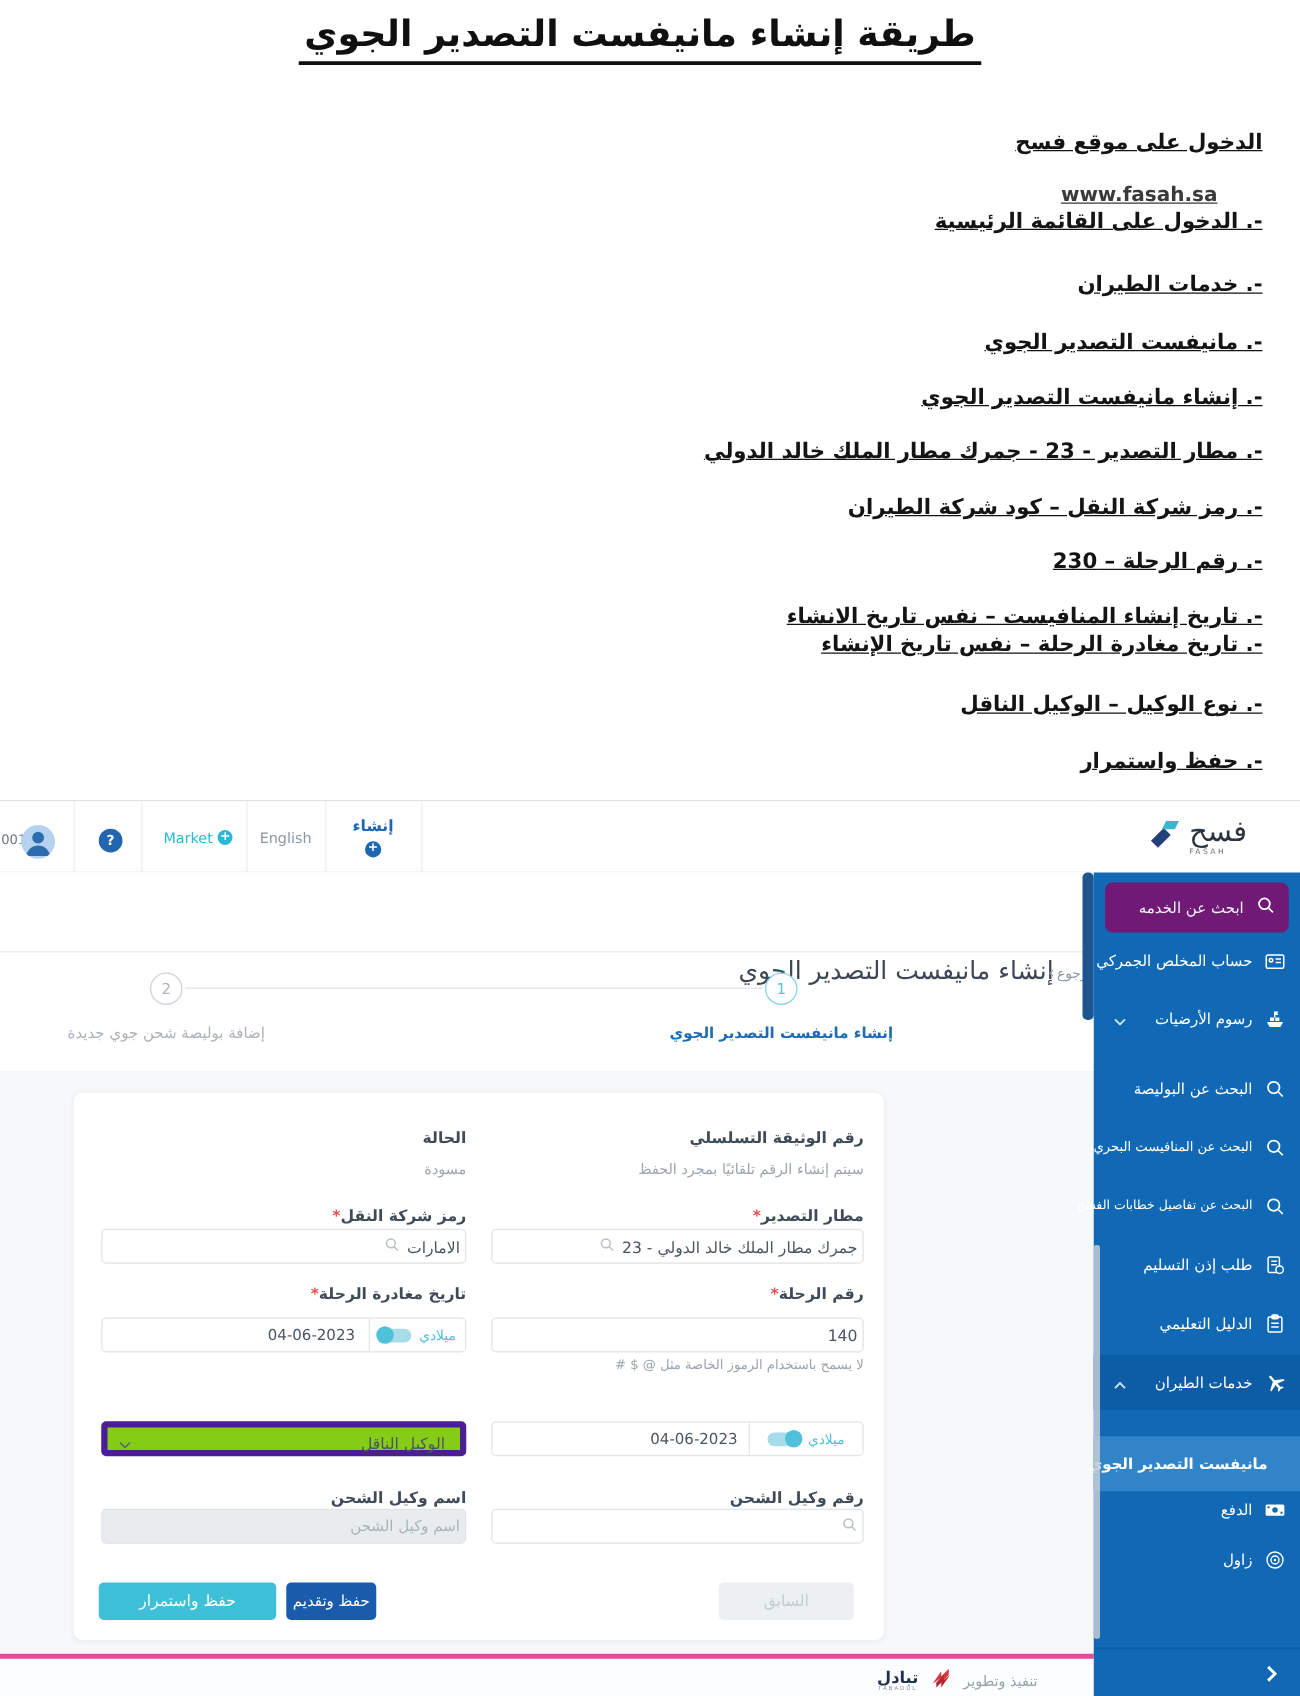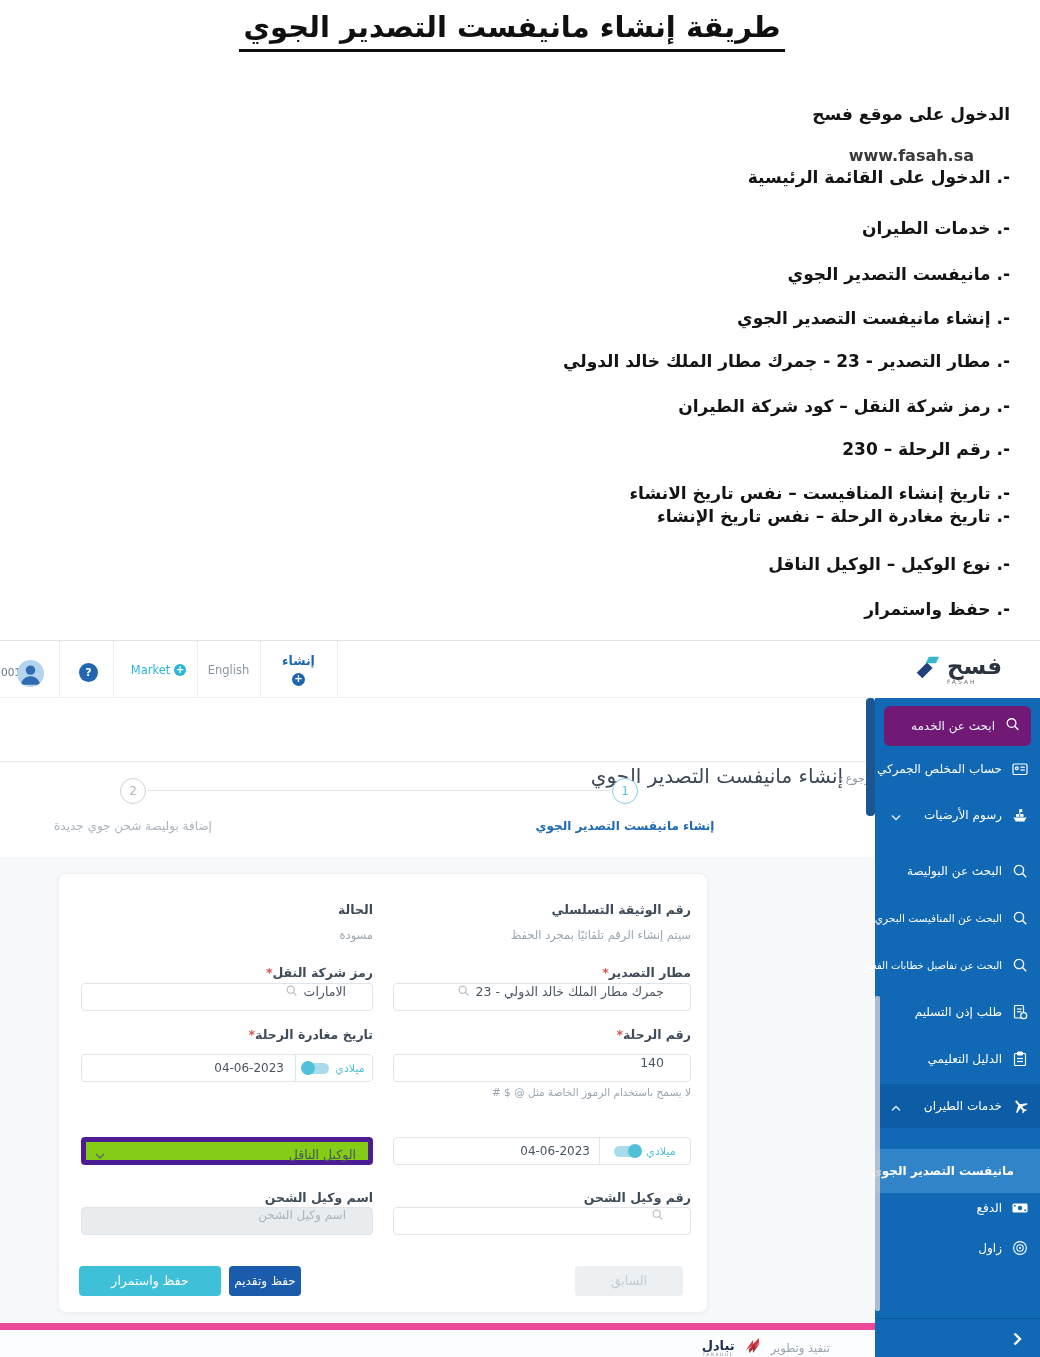--- a/index.html
+++ b/index.html
@@ -5,21 +5,21 @@
   * { margin:0; padding:0; box-sizing:border-box; }
   body { background:#fff; }
   .canvas { position:relative; width:1040px; height:1357px; background:#fff; overflow:hidden;
             font-family:"DejaVu Sans", sans-serif; }
 
   
   .doc-title { position:absolute; top:10px; left:0; right:16px; text-align:center; }
   .doc-title span { display:inline-block; direction:rtl; font-size:29px; font-weight:bold; color:#101010;
                     border-bottom:3px solid #101010; padding:0 4px 5px 4px; }
   .doc-line { position:absolute; right:30px; direction:rtl; font-weight:bold; color:#141414;
-              font-size:17px; white-space:nowrap; }
+              font-size:17px; white-space:nowrap;text-decoration:underline; }
   .doc-intro { top:104px; }
   .doc-url { top:146px; right:66px; direction:ltr; font-size:16px; color:#3a3a3a; }
   .ds0 { top:167px; } .ds1 { top:218px; } .ds2 { top:264px; } .ds3 { top:308px; }
   .ds4 { top:351px; } .ds5 { top:396px; } .ds6 { top:439px; } .ds7 { top:483px; }
   .ds8 { top:506px; } .ds9 { top:554px; } .ds10 { top:599px; }
 
   
   #app { position:absolute; top:640px; left:0; width:1040px; height:717px; background:#fff;
          border-top:1px solid #dfe2e4; color:#3f4b59; }
 
@@ -44,21 +44,21 @@
   .english-btn { position:absolute; left:197px; top:0; width:63px; height:57px; display:flex;
                  align-items:center; justify-content:center; color:#8b98a2; font-size:11.5px; }
   .create-btn { position:absolute; left:260px; top:0; width:77px; height:57px; display:flex;
                 align-items:center; justify-content:center; gap:5px;flex-direction:column; }
   .create-btn .lbl { color:#1e66b0; font-size:12.5px; font-weight:bold; direction:rtl; }
 
   
   .logo-block { position:absolute; left:875px; top:0; width:165px; height:57px; background:#fff;
                 display:flex; align-items:center; justify-content:center; gap:6px; }
   .logo-text { display:flex; flex-direction:column; align-items:flex-start; }
-  .logo-ar { font-size:23px; color:#2b3340; direction:rtl; line-height:24px;font-weight:bold; }
+  .logo-ar { font-size:23px; color:#2b3340; direction:rtl; line-height:24px; }
   .logo-en { font-size:6px; letter-spacing:2px; color:#6a737c; }
 
   
   .titlebar { position:absolute; top:57px; left:0; width:875px; height:63px; background:#fff; }
   .page-title { position:absolute; top:66px; right:32px; direction:rtl; font-size:20px;
                 font-weight:500; color:#3d4856; }
   .back-link { position:absolute; top:74px; right:5px; display:flex; align-items:center; gap:2px;
                color:#8a98a3; font-size:11px; }
   .back-link .chv { font-size:13px; line-height:11px; }
   .hdiv { position:absolute; left:0; width:875px; height:1px; background:#e7eaec; }
@@ -79,22 +79,22 @@
   .main-gray { position:absolute; top:216px; left:0; width:875px; height:466px; background:#f7f8f9; }
   .card { position:absolute; top:232px; left:58px; width:650px; height:440px; background:#fff;
           border:1px solid #eff1f3; border-radius:8px; box-shadow:0 1px 4px rgba(40,50,60,0.05); }
   .f-label { position:absolute; direction:rtl; font-size:12.5px; font-weight:600; color:#3f4b59;
              text-align:right; }
   .col-r { left:334px; width:298px; }
   .col-l { left:22px; width:292px; }
   .req { color:#e05252; margin-left:2px; }
   .f-helper { position:absolute; direction:rtl; font-size:11.5px; color:#9aa5b0; text-align:right; }
   .f-input { position:absolute; height:28px; background:#fff; border:1px solid #e0e4e8;
-             border-radius:4px; display:flex; align-items:flex-start; justify-content:flex-end;
-             padding:0 26px; gap:6px; font-size:12.5px; color:#4a5562; }
+             border-radius:4px; display:flex; align-items:center; justify-content:flex-end;
+             padding:0 4px; gap:6px; font-size:12.5px; color:#4a5562; }
   .f-input .val-rtl { direction:rtl; }
   .f-input .val-ltr { direction:ltr; }
   .date-box { position:absolute; height:28px; border:1px solid #e0e4e8; border-radius:4px; background:#fff; }
   .date-val { position:absolute; top:0; height:26px; line-height:26px; font-size:12px; color:#4a5562; }
   .tog-seg { position:absolute; right:0; top:0; height:26px; border-left:1px solid #e3e7ea;
              display:flex; align-items:center; justify-content:center; gap:6px; }
   .tog-lbl { color:#4fc1d9; font-size:11px; direction:rtl; }
   .pill { position:relative; width:26px; height:11px; border-radius:6px; background:#a9dcea; }
   .knob { position:absolute; top:-2px; width:14px; height:14px; border-radius:50%; background:#4fc1d9; }
   .knob-l { left:-2px; } .knob-r { right:-2px; }
@@ -112,21 +112,21 @@
   .r5l { top:316px; } .r5i { top:333px; }
   .btn { position:absolute; top:392px; height:30px; border:none; border-radius:4px; font-size:12.5px;
          text-align:center; line-height:30px; direction:rtl;
          font-family:"DejaVu Sans", sans-serif; }
   .btn-prev { left:516px; width:108px; background:#edf0f3; color:#c3ccd3; }
   .btn-submit { left:170px; width:72px; background:#1a5cab; color:#fff; font-size:12px; }
   .btn-continue { left:20px; width:142px; background:#3fc0d9; color:#fff; }
 
   
   .footer { position:absolute; top:682px; left:0; width:875px; height:35px; background:#fcfdfe;
-            border-top:7px solid #ec4899; }
+            border-top:4px solid #ec4899; }
   .footer-inner { position:absolute; right:45px; top:0; height:35px; display:flex; align-items:center;
                   gap:8px; }
   .dev-label { color:#97a1ab; font-size:11.5px; direction:rtl; }
   .tb-brand { display:flex; flex-direction:column; align-items:center; }
   .tb-ar { font-size:13px; font-weight:bold; color:#22304f; direction:rtl; line-height:13px; }
   .tb-en { font-size:4.5px; letter-spacing:1.5px; color:#8a929c; }
 
   
   .main-scroll { position:absolute; left:866px; top:57px; width:9px; height:118px; background:#1d568f;
                  border-radius:4px; }

